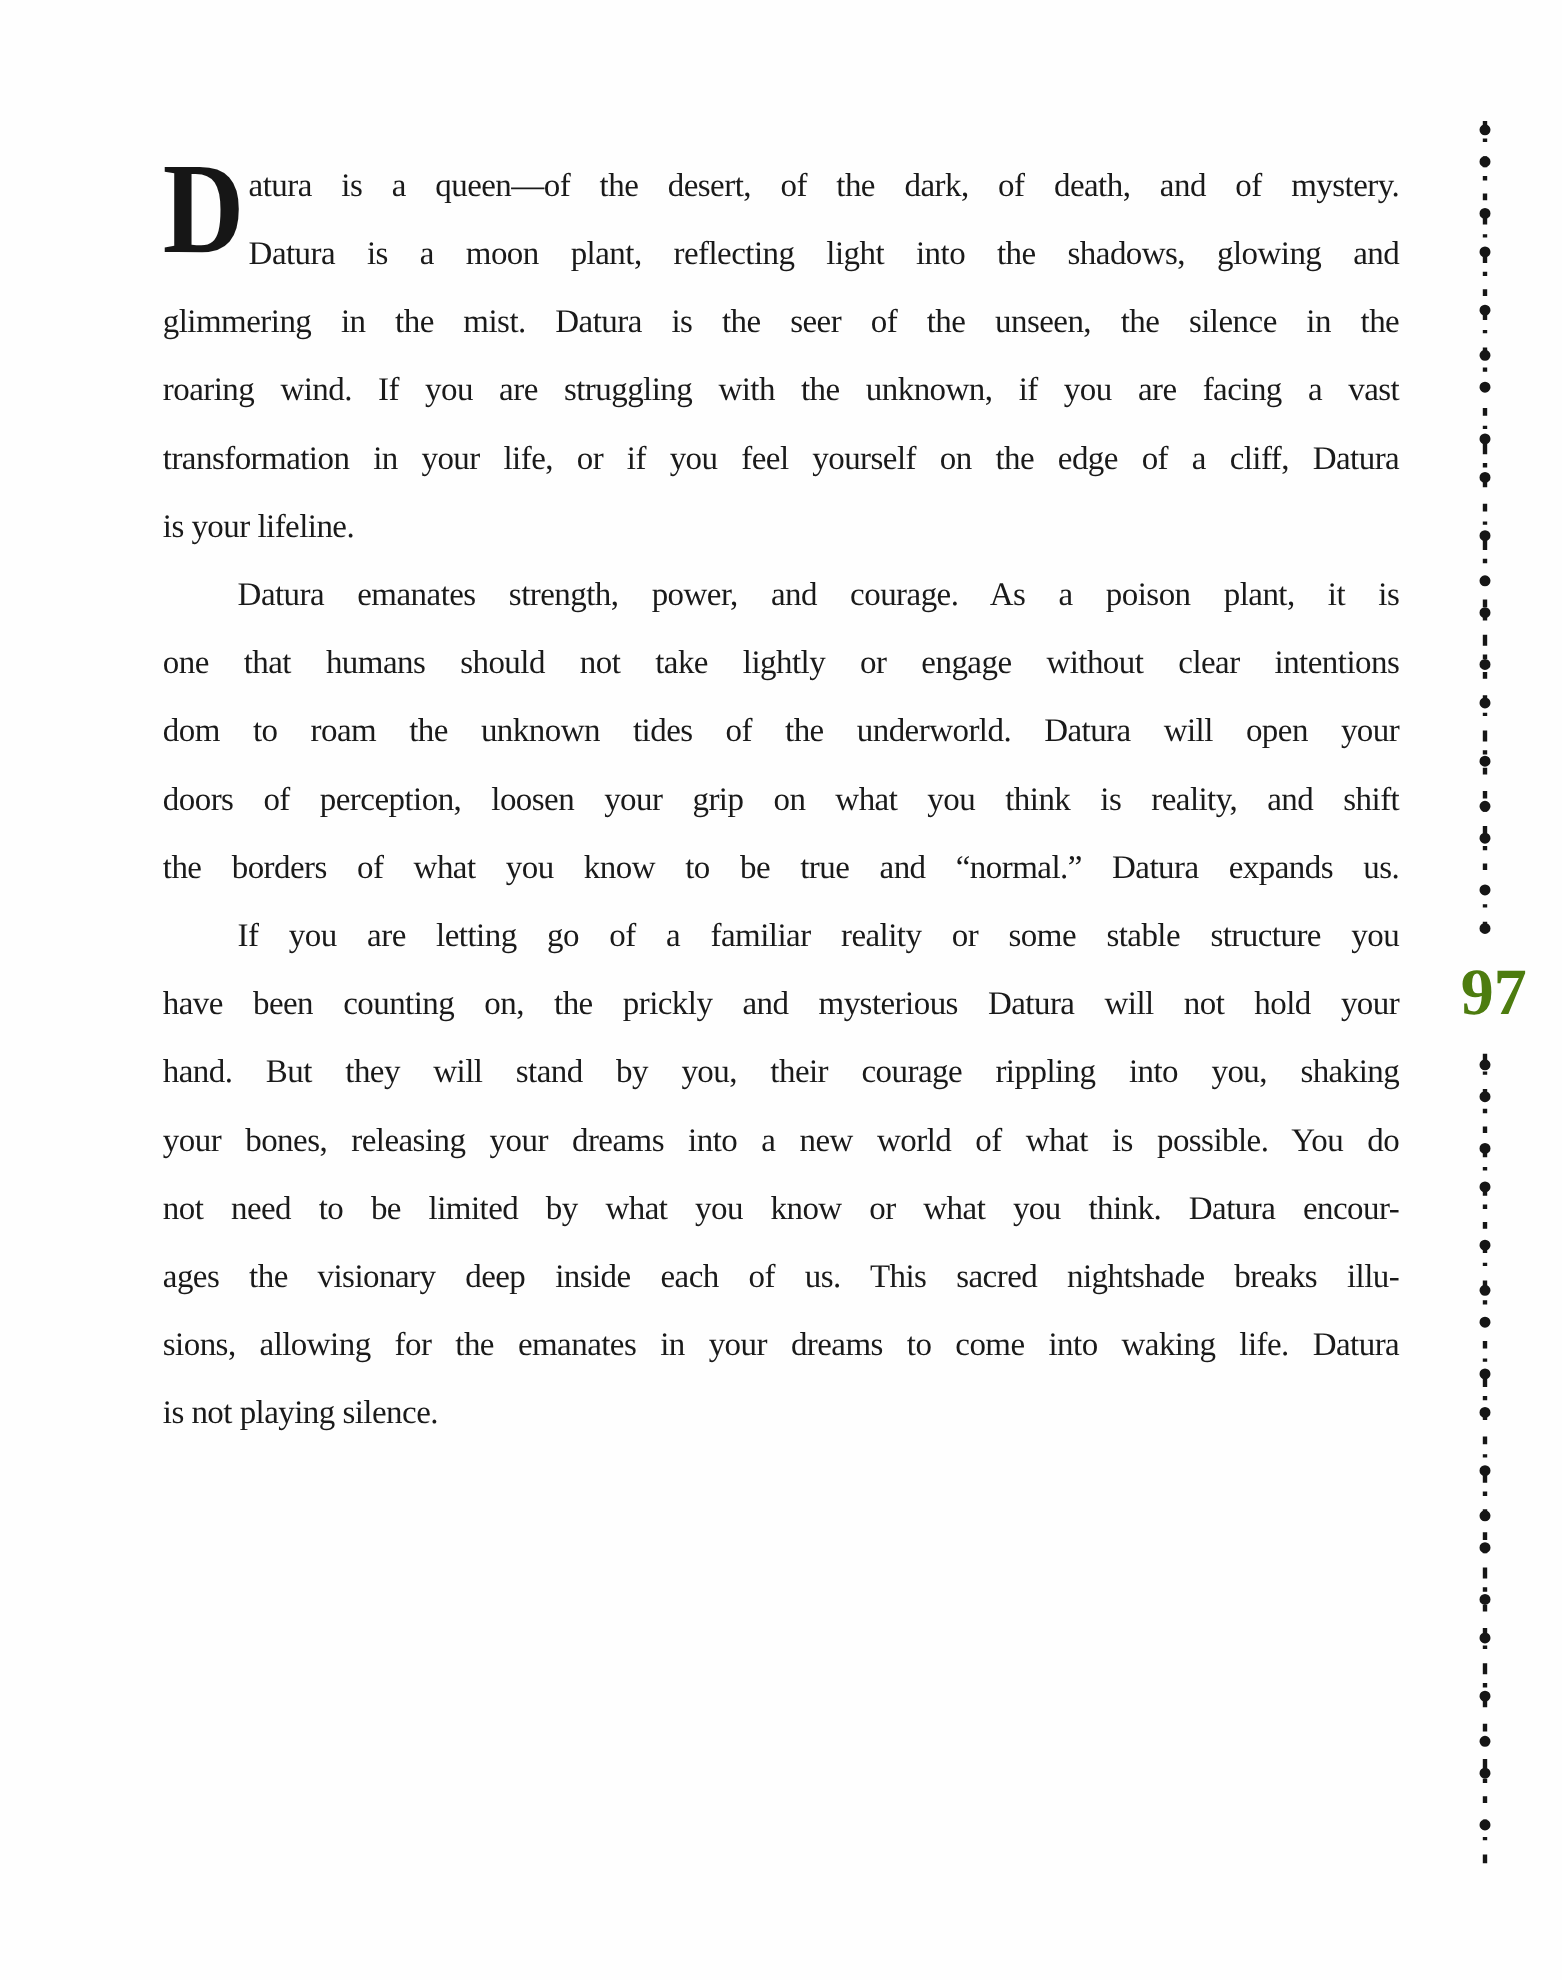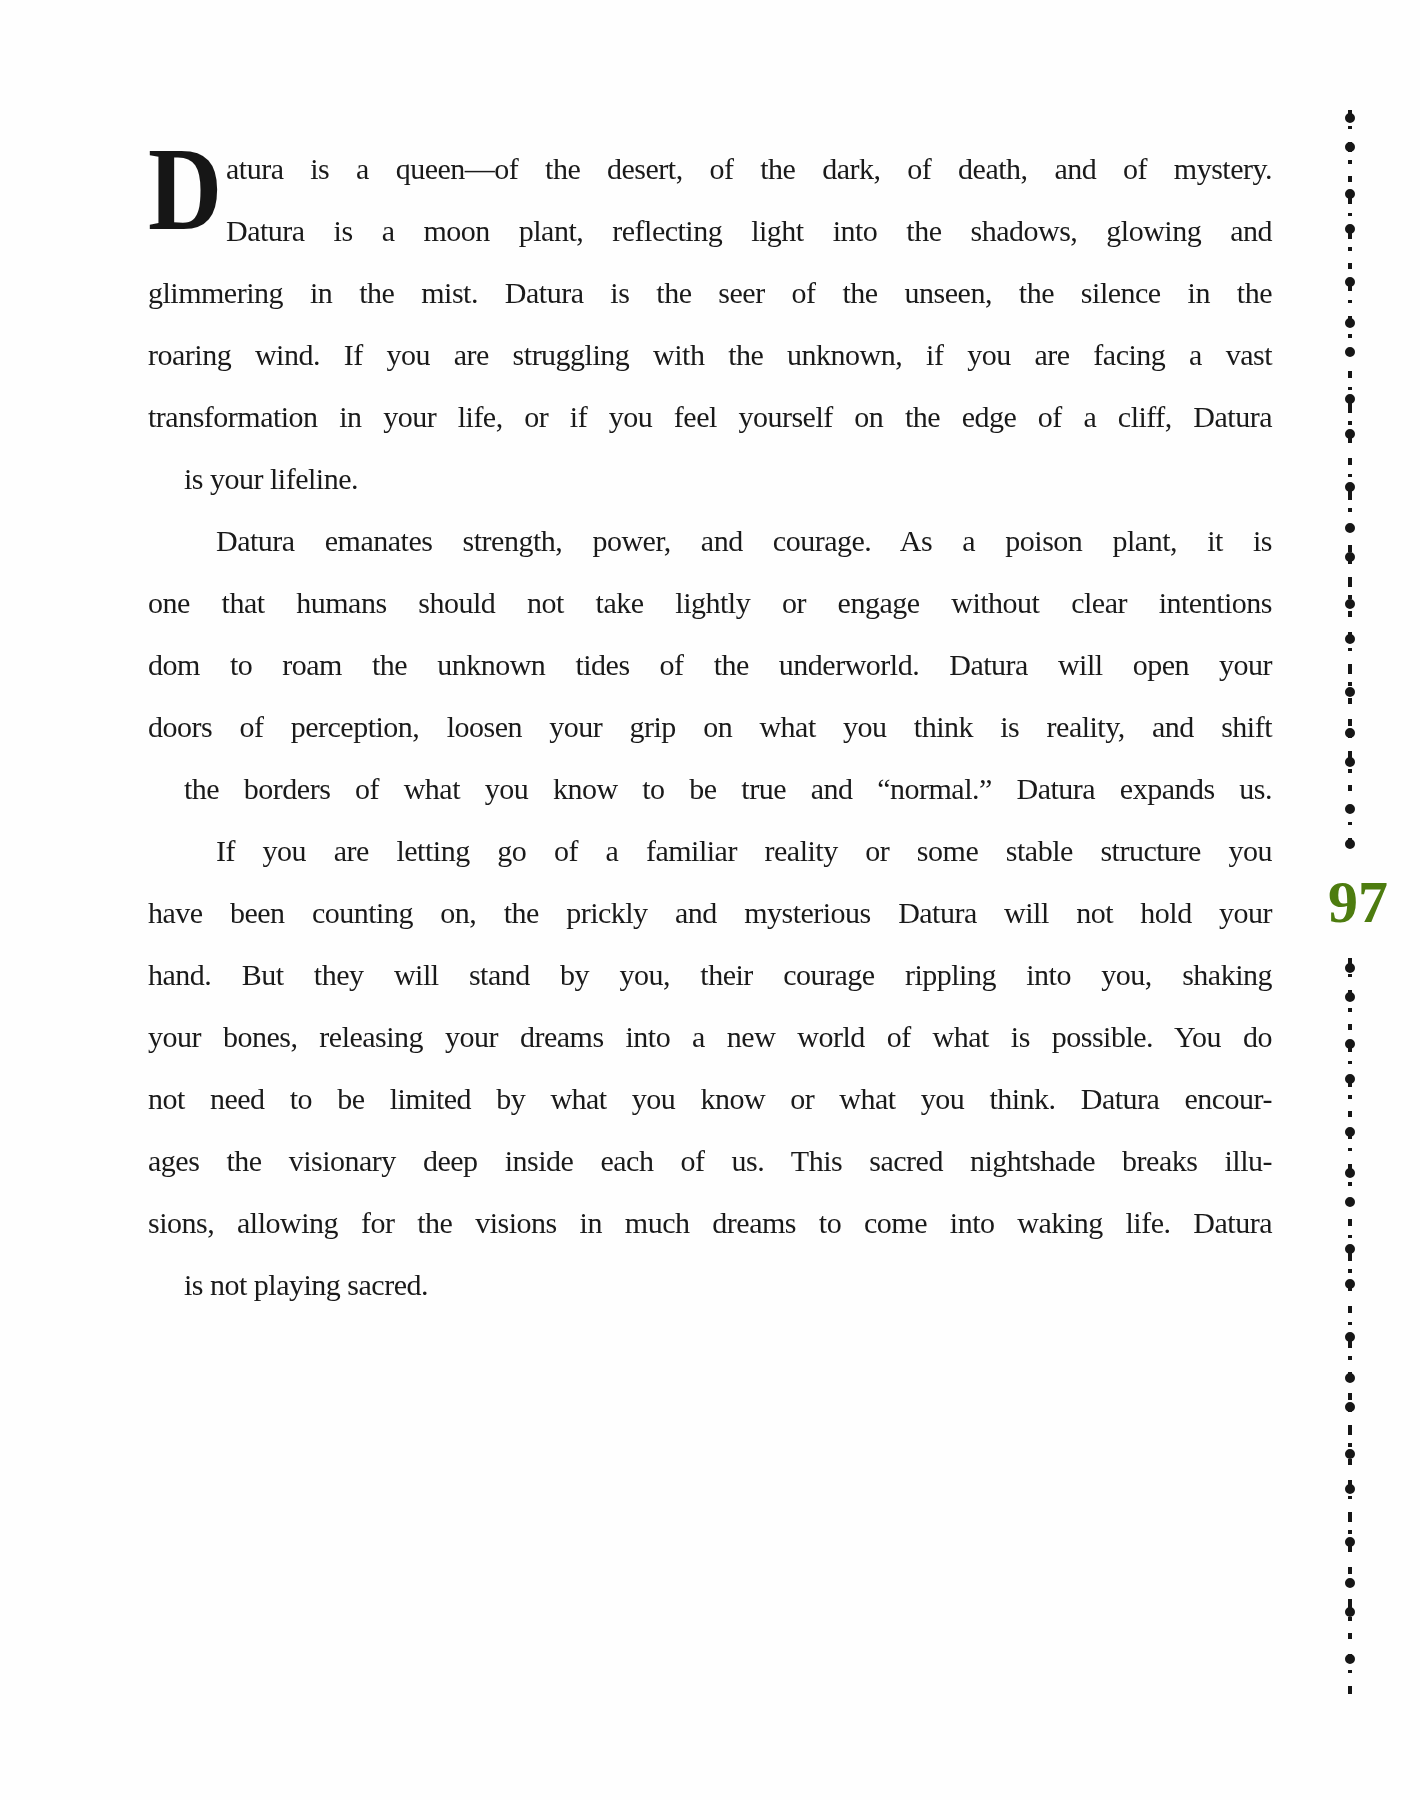--- a/index.html
+++ b/index.html
@@ -25,21 +25,21 @@
     letter-spacing: -0.5px;
     color: #1a1a1a;
   }
   .para { margin: 0; padding: 0; }
   .line {
     height: 62px;
     text-align: justify;
     text-align-last: justify;
   }
   
-  .para .line:last-child { text-align-last: left; margin-left: 36px; }
+  .para .line:last-child { text-align-last: left; }
   
   .para-1 .line:last-child { text-align-last: justify; }
   
   .para-0 .line:nth-child(-n+2) { padding-left: 78px; }
   
   .para:not(.para-0) .line:first-child { padding-left: 68px; }
 
   .drop-cap {
     position: absolute;
     left: 148px; top: 131px;
@@ -97,22 +97,22 @@
         <div class="line">doors of perception, loosen your grip on what you think is reality, and shift</div>
         <div class="line">the borders of what you know to be true and “normal.” Datura expands us.</div>
       </div>
     <div class="para para-2">
         <div class="line">If you are letting go of a familiar reality or some stable structure you</div>
         <div class="line">have been counting on, the prickly and mysterious Datura will not hold your</div>
         <div class="line">hand. But they will stand by you, their courage rippling into you, shaking</div>
         <div class="line">your bones, releasing your dreams into a new world of what is possible. You do</div>
         <div class="line">not need to be limited by what you know or what you think. Datura encour-</div>
         <div class="line">ages the visionary deep inside each of us. This sacred nightshade breaks illu-</div>
-        <div class="line">sions, allowing for the visions in much dreams to come into waking life. Datura</div>
-        <div class="line">is not playing sacred.</div>
+        <div class="line">sions, allowing for the emanates in your dreams to come into waking life. Datura</div>
+        <div class="line">is not playing silence.</div>
       </div>
   </div>
 
   <div class="page-number">97</div>
 
   <svg class="stitch stitch-top" viewBox="0 0 16 740" xmlns="http://www.w3.org/2000/svg">
     <line class="big-dots" x1="8" y1="8" x2="8" y2="736"></line>
     <line class="small-marks" x1="8" y1="0" x2="8" y2="740"></line>
   </svg>
 

